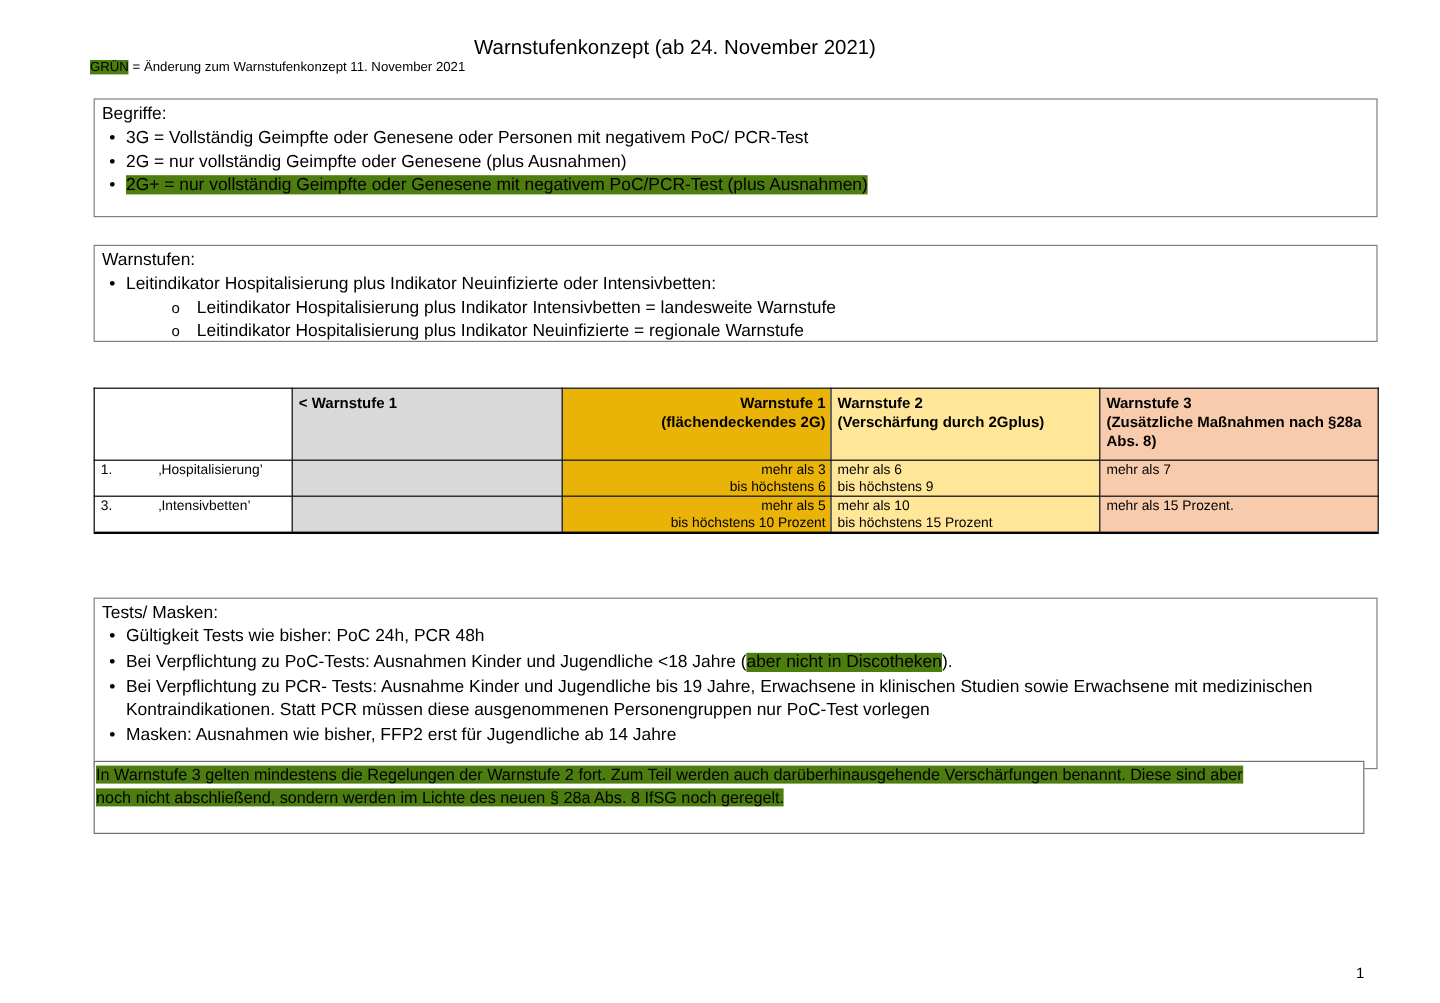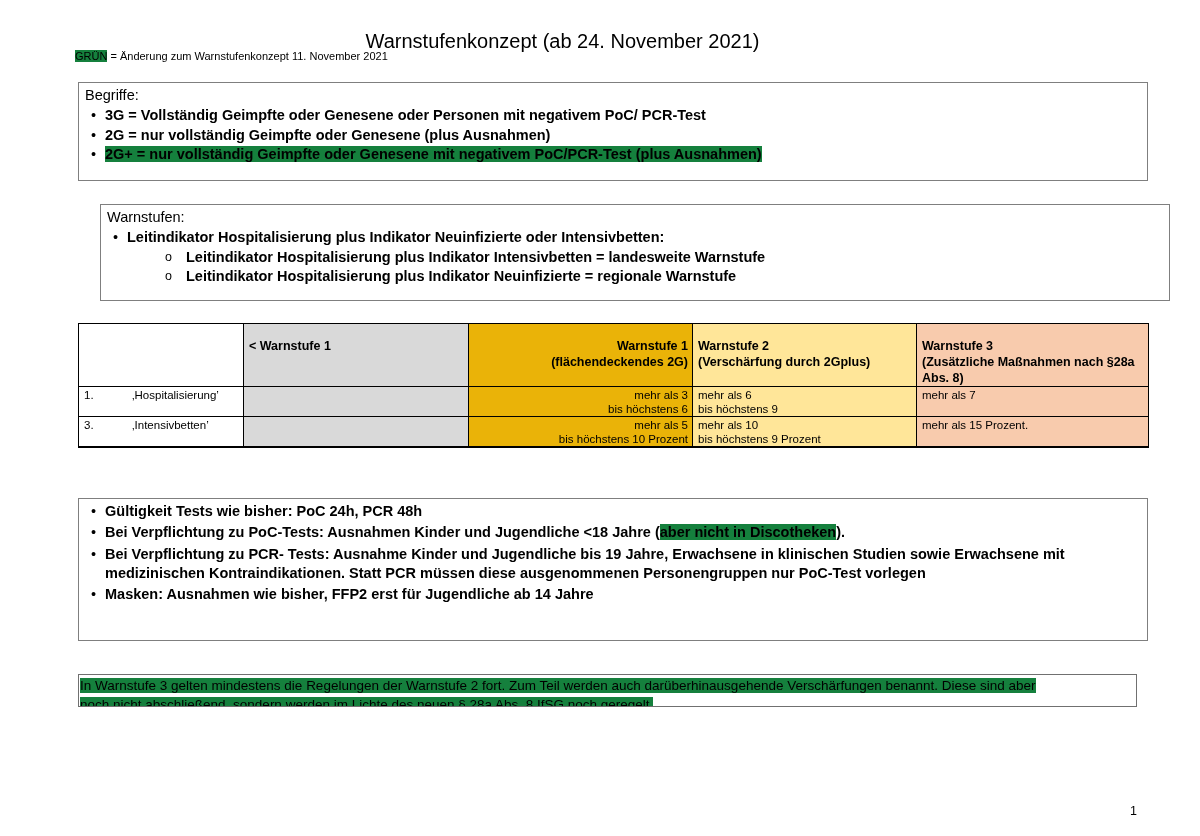--- a/index.html
+++ b/index.html
@@ -5,68 +5,68 @@
   * { margin:0; padding:0; box-sizing:border-box; }
   html,body { width:1200px; height:836px; background:#ffffff; }
   body {
     font-family:"Liberation Sans", sans-serif;
     color:#000;
     position:relative;
     overflow:hidden;
   }
   .title {
     position:absolute; top:30px; left:0; width:1125px;
-    text-align:center; font-size:20px;
+    text-align:center; font-size:17px;
   }
   .legend { position:absolute; top:50px; left:75px; font-size:11px; }
-  .hl { background:#15803d; }
+  .hl { background:#4d7c0f; }
 
   .box {
     position:absolute; left:78px; width:1070px;
     border:1.5px solid #7f7f7f;
     font-size:14.5px; line-height:19.8px;
     padding:3px 3px 0 6px;
     background:#fff;
   }
   .box-begriffe   { top:82px;  height:99px;  }
-  .box-warnstufen { top:204px; height:97px;margin-left:22px;  }
+  .box-warnstufen { top:204px; height:81px;  }
   .box-tests      { top:498px; height:143px; line-height:19.3px; }
   .box-tests .li1 { margin-bottom:2px; }
 
   .li1 { display:flex; }
   .li1 .bullet { flex:none; width:20px; padding-left:6px; }
   .li2 { display:flex; margin-left:55px; }
   .li2 .bullet { flex:none; width:24px; padding-left:3px; font-size:12.5px; }
-  .li-text { flex:1;font-weight:bold; }
+  .li-text { flex:1; }
 
   
   .warn-table {
     position:absolute; top:323px; left:78px; width:1070px;
     border-collapse:collapse; table-layout:fixed;
     border-bottom:2px solid #000;
   }
   .warn-table td {
     border:1px solid #000; vertical-align:top;
     padding:2px 4px 0 5px; overflow:hidden;
   }
   .warn-table tr.hdr td {
     height:60px; font-weight:bold; font-size:12.5px; line-height:16px;
-    padding-top:14px;
+    padding-top:4px;
   }
   .warn-table tr.data td { height:28px; font-size:11.5px; line-height:13.5px; }
   .warn-table td.rowlabel { font-size:12px; line-height:15px; background:#fff; }
   .rowlabel .num { display:inline-block; width:48px; }
   .bg-gray   { background:#d9d9d9; }
   .bg-green  { background:#eab308;text-align:right; }
   .bg-yellow { background:#ffe699; }
   .bg-orange { background:#f8cbad; }
 
   
   .notice {
-    position:absolute; top:674px; left:78px; width:1059px; height:33px;
+    position:absolute; top:634px; left:78px; width:1059px; height:61px;
     border:1.5px solid #707070;
     font-size:13.5px; line-height:19px;
     padding:1px 0 0 1px;
     white-space:nowrap; overflow:hidden;
     background:#fff;
   }
   .page-number { position:absolute; top:804px; left:1130px; font-size:12.5px; }
 </style>
 </head>
 <body>
@@ -157,30 +157,31 @@
       <td class="rowlabel">
         <span class="num">3.</span><span>‚Intensivbetten’</span>
       </td>
       <td class="bg-gray"></td>
       <td class="bg-green">
         <div>mehr als 5</div>
         <div>bis höchstens 10 Prozent</div>
       </td>
       <td class="bg-yellow">
         <div>mehr als 10</div>
-        <div>bis höchstens 9 Prozent</div>
+        <div>bis höchstens 15 Prozent</div>
       </td>
       <td class="bg-orange">
         <div>mehr als 15 Prozent.</div>
       </td>
     </tr>
   </tbody>
     </table>
 
   <div class="box box-tests">
+    <div>Tests/ Masken:</div>
     <div class="li1">
       <span class="bullet">•</span>
       <span class="li-text">Gültigkeit Tests wie bisher: PoC 24h, PCR 48h</span>
     </div>
     <div class="li1">
       <span class="bullet">•</span>
       <span class="li-text"><span>Bei Verpflichtung zu PoC-Tests: Ausnahmen Kinder und Jugendliche &lt;18 Jahre (</span><span class="hl">aber nicht in Discotheken</span><span>).</span></span>
     </div>
     <div class="li1">
       <span class="bullet">•</span>

